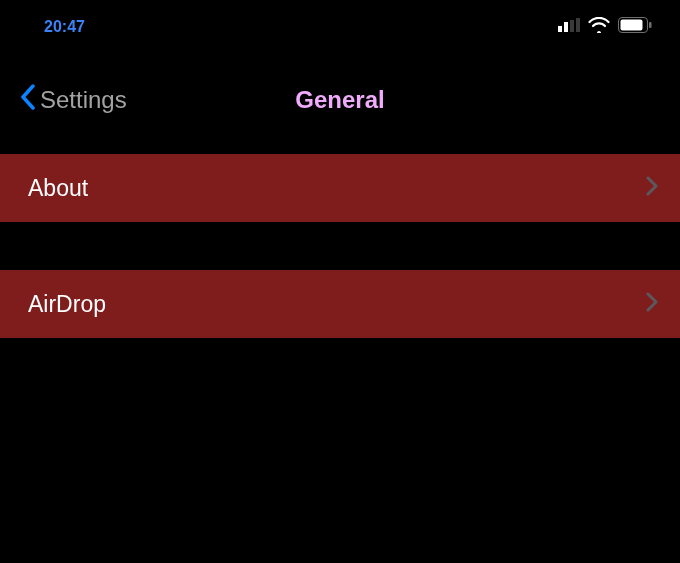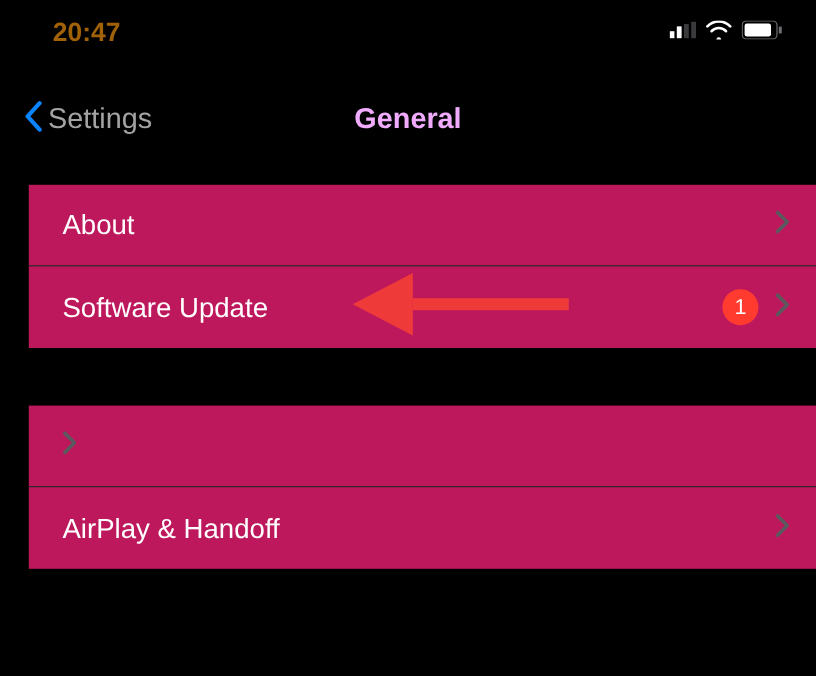--- a/index.html
+++ b/index.html
@@ -17,23 +17,23 @@
       position: relative;
     }
     .status-bar {
       display: flex;
       justify-content: space-between;
       align-items: center;
       padding: 14px 28px 10px 44px;
       height: 50px;
     }
     .status-time {
-      font-size: 22px;
+      font-size: 16px;
       font-weight: 600;
-      color: #a16207;
+      color: #3b82f6;
     }
     .status-icons {
       display: flex;
       align-items: center;
       gap: 8px;
     }
     .nav-bar {
       display: flex;
       align-items: center;
       height: 60px;
@@ -58,22 +58,21 @@
       transform: translateX(-50%);
       font-size: 24px;
       font-weight: 600;
       color: #f0abfc;
     }
     .spacer {
       height: 48px;
       background: #000;
     }
     .list-group {
-      background: #be185d;
-      margin-left: 24px;
+      background: #7f1d1d;
     }
     .list-row {
       display: flex;
       align-items: center;
       justify-content: space-between;
       height: 68px;
       padding: 0 22px 0 28px;
       border-bottom: 1px solid #2a2a2a;
       cursor: pointer;
       position: relative;
@@ -161,54 +160,27 @@
   <div class="list-row">
     <span class="row-label">About</span>
     <span class="row-right">
       <span class="disclosure">
         <svg width="12" height="20" viewBox="0 0 12 20">
             <polyline points="2,2 10,10 2,18" stroke="#5a5a5e" stroke-width="3" fill="none" stroke-linecap="round" stroke-linejoin="round"></polyline>
           </svg>
       </span>
     </span>
   </div>
-  <div class="list-row">
-    <span class="row-label">Software Update</span>
-    <span class="row-right">
-      <span class="badge">1</span>
-      <span class="disclosure">
-        <svg width="12" height="20" viewBox="0 0 12 20">
-            <polyline points="2,2 10,10 2,18" stroke="#5a5a5e" stroke-width="3" fill="none" stroke-linecap="round" stroke-linejoin="round"></polyline>
-          </svg>
-      </span>
-    </span>
-
-    <div class="annotation-arrow">
-      <svg width="200" height="60" viewBox="0 0 200 60">
-        <polygon points="0,30 50,4 50,56" fill="#ef3a3a"></polygon>
-        <rect x="50" y="25" width="130" height="10" fill="#ef3a3a"></rect>
-      </svg>
-    </div>
-  </div>
 </div>
 
 <div class="spacer"></div>
 
 <div class="list-group">
   <div class="list-row">
-    <span class="row-right">
-      <span class="disclosure">
-        <svg width="12" height="20" viewBox="0 0 12 20">
-            <polyline points="2,2 10,10 2,18" stroke="#5a5a5e" stroke-width="3" fill="none" stroke-linecap="round" stroke-linejoin="round"></polyline>
-          </svg>
-      </span>
-    </span>
-  </div>
-  <div class="list-row">
-    <span class="row-label">AirPlay &amp; Handoff</span>
+    <span class="row-label">AirDrop</span>
     <span class="row-right">
       <span class="disclosure">
         <svg width="12" height="20" viewBox="0 0 12 20">
             <polyline points="2,2 10,10 2,18" stroke="#5a5a5e" stroke-width="3" fill="none" stroke-linecap="round" stroke-linejoin="round"></polyline>
           </svg>
       </span>
     </span>
   </div>
 </div>
 

